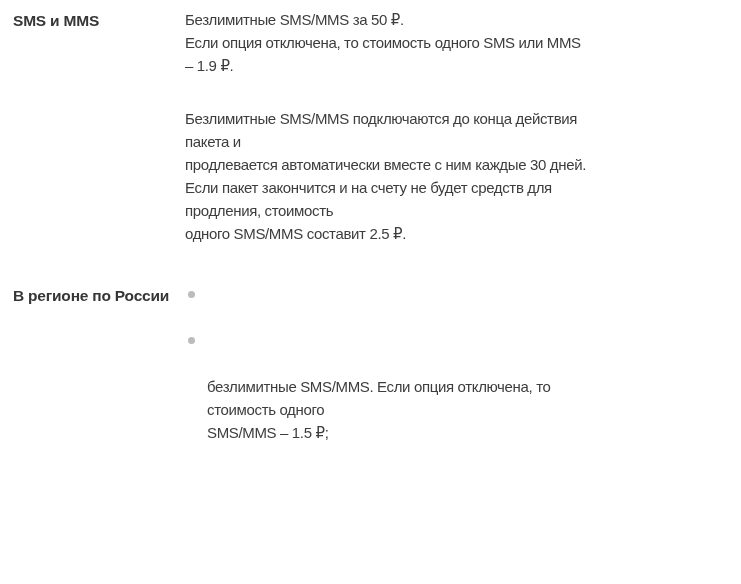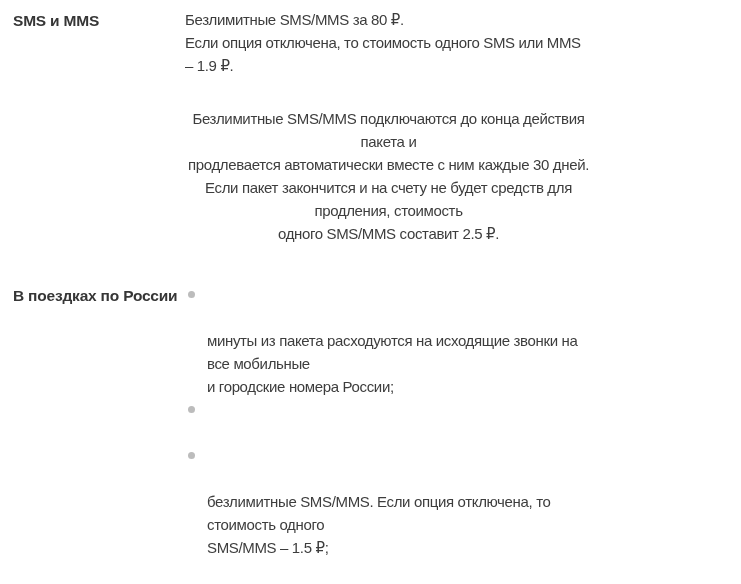--- a/index.html
+++ b/index.html
@@ -24,21 +24,21 @@
     padding-top: 2px;
     line-height: 21px;
   }
   .row-content {
     flex: 1 1 auto;
     font-size: 15px;
     line-height: 23px;
     letter-spacing: -0.35px;
   }
   .para { white-space: pre-line; }
-  .para + .para { margin-top: 30px; text-align: center; }
+  .para + .para { margin-top: 30px; }
   ul.bullets { list-style: none; margin: 0; padding: 0; }
   ul.bullets li {
     position: relative;
     padding-left: 22px;
     white-space: pre-line;
   }
   ul.bullets li .dot {
     position: absolute;
     left: 3px;
     top: 8px;
@@ -49,38 +49,33 @@
   }
 </style>
 </head>
 <body>
 
 <div class="page">
 
   <div class="row">
     <div class="row-label">SMS и MMS</div>
     <div class="row-content">
-      <p class="para">Безлимитные SMS/MMS за 80 ₽.
+      <p class="para">Безлимитные SMS/MMS за 50 ₽.
 Если опция отключена, то стоимость одного SMS или MMS – 1.9 ₽.</p>
       <p class="para">Безлимитные SMS/MMS подключаются до конца действия пакета и
 продлевается автоматически вместе с ним каждые 30 дней.
 Если пакет закончится и на счету не будет средств для продления, стоимость
 одного SMS/MMS составит 2.5 ₽.</p>
     </div>
   </div>
 
   <div class="row">
-    <div class="row-label">В поездках по России</div>
+    <div class="row-label">В регионе по России</div>
     <div class="row-content">
       <ul class="bullets">
-        <li>
-          <span class="dot"></span>
-          <span>минуты из пакета расходуются на исходящие звонки на все мобильные
-и городские номера России;</span>
-        </li>
         <li>
           <span class="dot"></span>
         </li>
         <li>
           <span class="dot"></span>
           <span>безлимитные SMS/MMS. Если опция отключена, то стоимость одного
 SMS/MMS – 1.5 ₽;</span>
         </li>
         <li>
           

